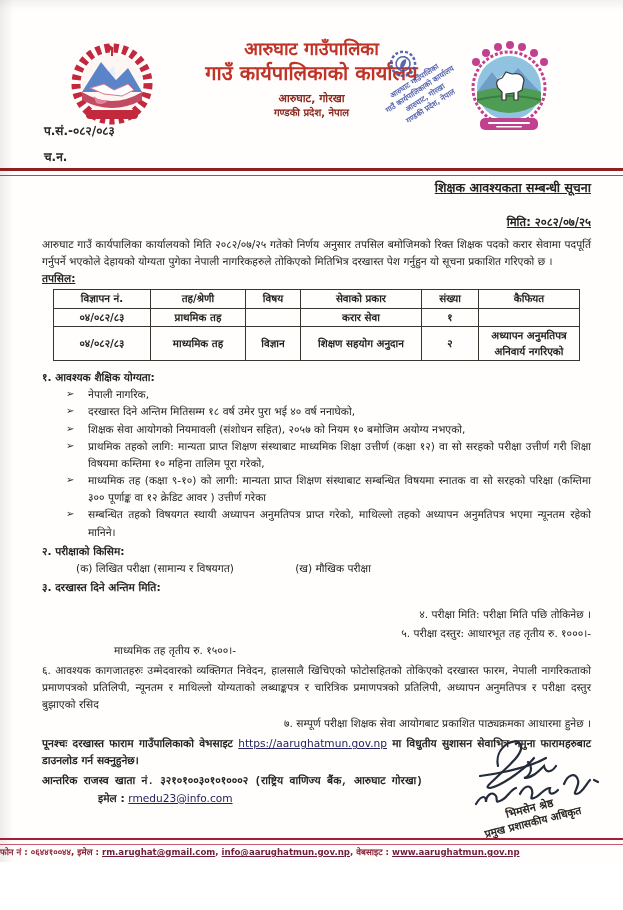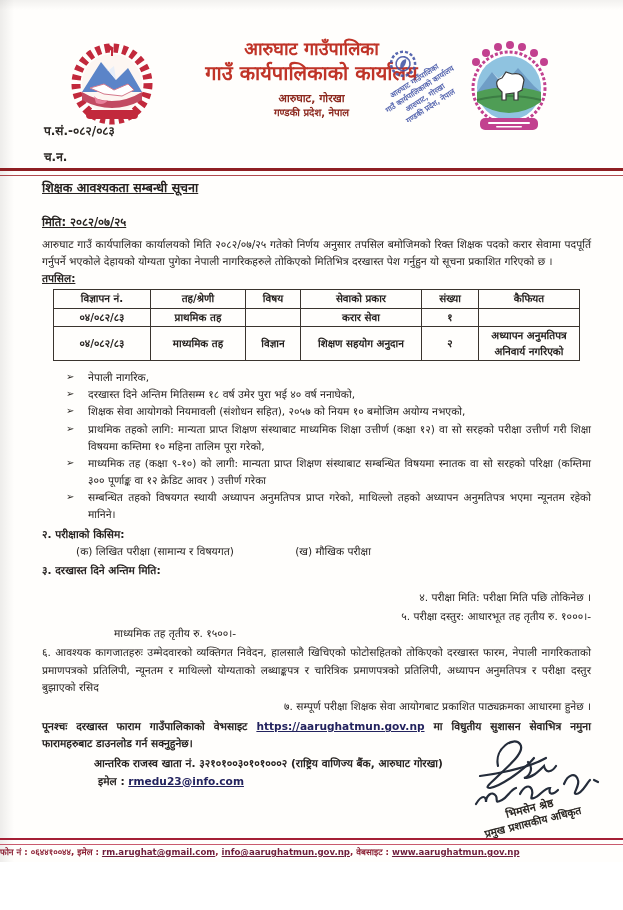--- a/index.html
+++ b/index.html
@@ -30,21 +30,21 @@
     transform:rotate(-33deg);transform-origin:left top;
     color:#4254a6;opacity:.88;text-align:center;line-height:1.35;
   }
   .stamp .s-line{font-size:7.5px;font-weight:bold;white-space:nowrap;}
   .stamp svg{display:block;margin:0 auto 1px auto;}
   .rule-red{position:absolute;left:0;right:0;top:168px;height:4px;
     border-top:3px solid #8f1f23;border-bottom:1px solid #b04a4e;}
 
   
   .doc{position:absolute;left:42px;right:32px;top:178px;font-size:10.6px;line-height:1.62;}
-  .center{text-align:left;}
+  .center{text-align:right;}
   .notice-title{font-size:12.5px;font-weight:bold;text-decoration:underline;}
   .notice-date{font-size:11.5px;font-weight:bold;text-decoration:underline;margin-top:15px;}
   .intro{text-align:justify;margin-top:4px;}
   .tapasil{font-weight:bold;text-decoration:underline;}
 
   table.vac{border-collapse:collapse;width:96%;margin:2px auto 8px auto;border-radius:7px;}
   table.vac th,table.vac td{border:1.3px solid #3a342e;padding:1px 4px;
     font-size:10.3px;text-align:center;font-weight:bold;line-height:1.5;}
   .c-adno{width:88px}.c-level{width:86px}.c-subj{width:46px}.c-serv{width:112px}.c-num{width:48px}
 
@@ -53,22 +53,22 @@
   .bullet .arrow{width:22px;flex:0 0 22px;font-size:10px;color:#2c2824;}
   .bullet .btext{flex:1;text-align:justify;}
   .subline{margin-left:34px;}
   .kha{display:inline-block;margin-left:58px;}
   .due-time{display:inline-block;margin-left:92px;font-weight:bold;}
   .due-date{font-weight:bold;}
   .item{margin-top:2px;text-align:right;}
   .item.justify{text-align:justify;}
   .fee-line2{margin-left:72px;}
   .punashcha{font-weight:bold;text-align:justify;margin-top:3px;}
-  .punashcha a,.link{color:#23235e;text-decoration:underline;font-weight:bold;cursor:pointer;}
-  .acct{font-weight:bold;margin-left:52px;margin-top:3px;}
+  .punashcha a,.link{color:#23235e;text-decoration:underline;font-weight:normal;cursor:pointer;}
+  .acct{font-weight:bold;margin-top:3px;font-family:Liberation Mono, monospace;}
   .email-line{margin-left:56px;font-weight:bold;}
   .email-line .link{color:#23235e;}
 
   
   .signature{position:absolute;left:468px;top:732px;width:140px;height:86px;}
   .signatory{position:absolute;left:446px;top:800px;width:170px;
     transform:rotate(-14deg);text-align:center;color:#2c2824;}
   .signatory .name{font-size:11px;font-weight:bold;}
   .signatory .title{font-size:10.5px;font-weight:bold;}
 
@@ -187,20 +187,21 @@
           <td>०४/०८२/८३</td>
           <td>माध्यमिक तह</td>
           <td>विज्ञान</td>
           <td>शिक्षण सहयोग अनुदान</td>
           <td>२</td>
           <td>अध्यापन अनुमतिपत्र अनिवार्य नगरिएको</td>
         </tr>
       </tbody>
     </table>
 
+    <div class="sec-head">१. आवश्यक शैक्षिक योग्यता:</div>
     <div class="bullet">
       <span class="arrow">➢</span>
       <span class="btext">नेपाली नागरिक,</span>
     </div>
     <div class="bullet">
       <span class="arrow">➢</span>
       <span class="btext">दरखास्त दिने अन्तिम मितिसम्म १८ वर्ष उमेर पुरा भई ४० वर्ष ननाघेको,</span>
     </div>
     <div class="bullet">
       <span class="arrow">➢</span>

